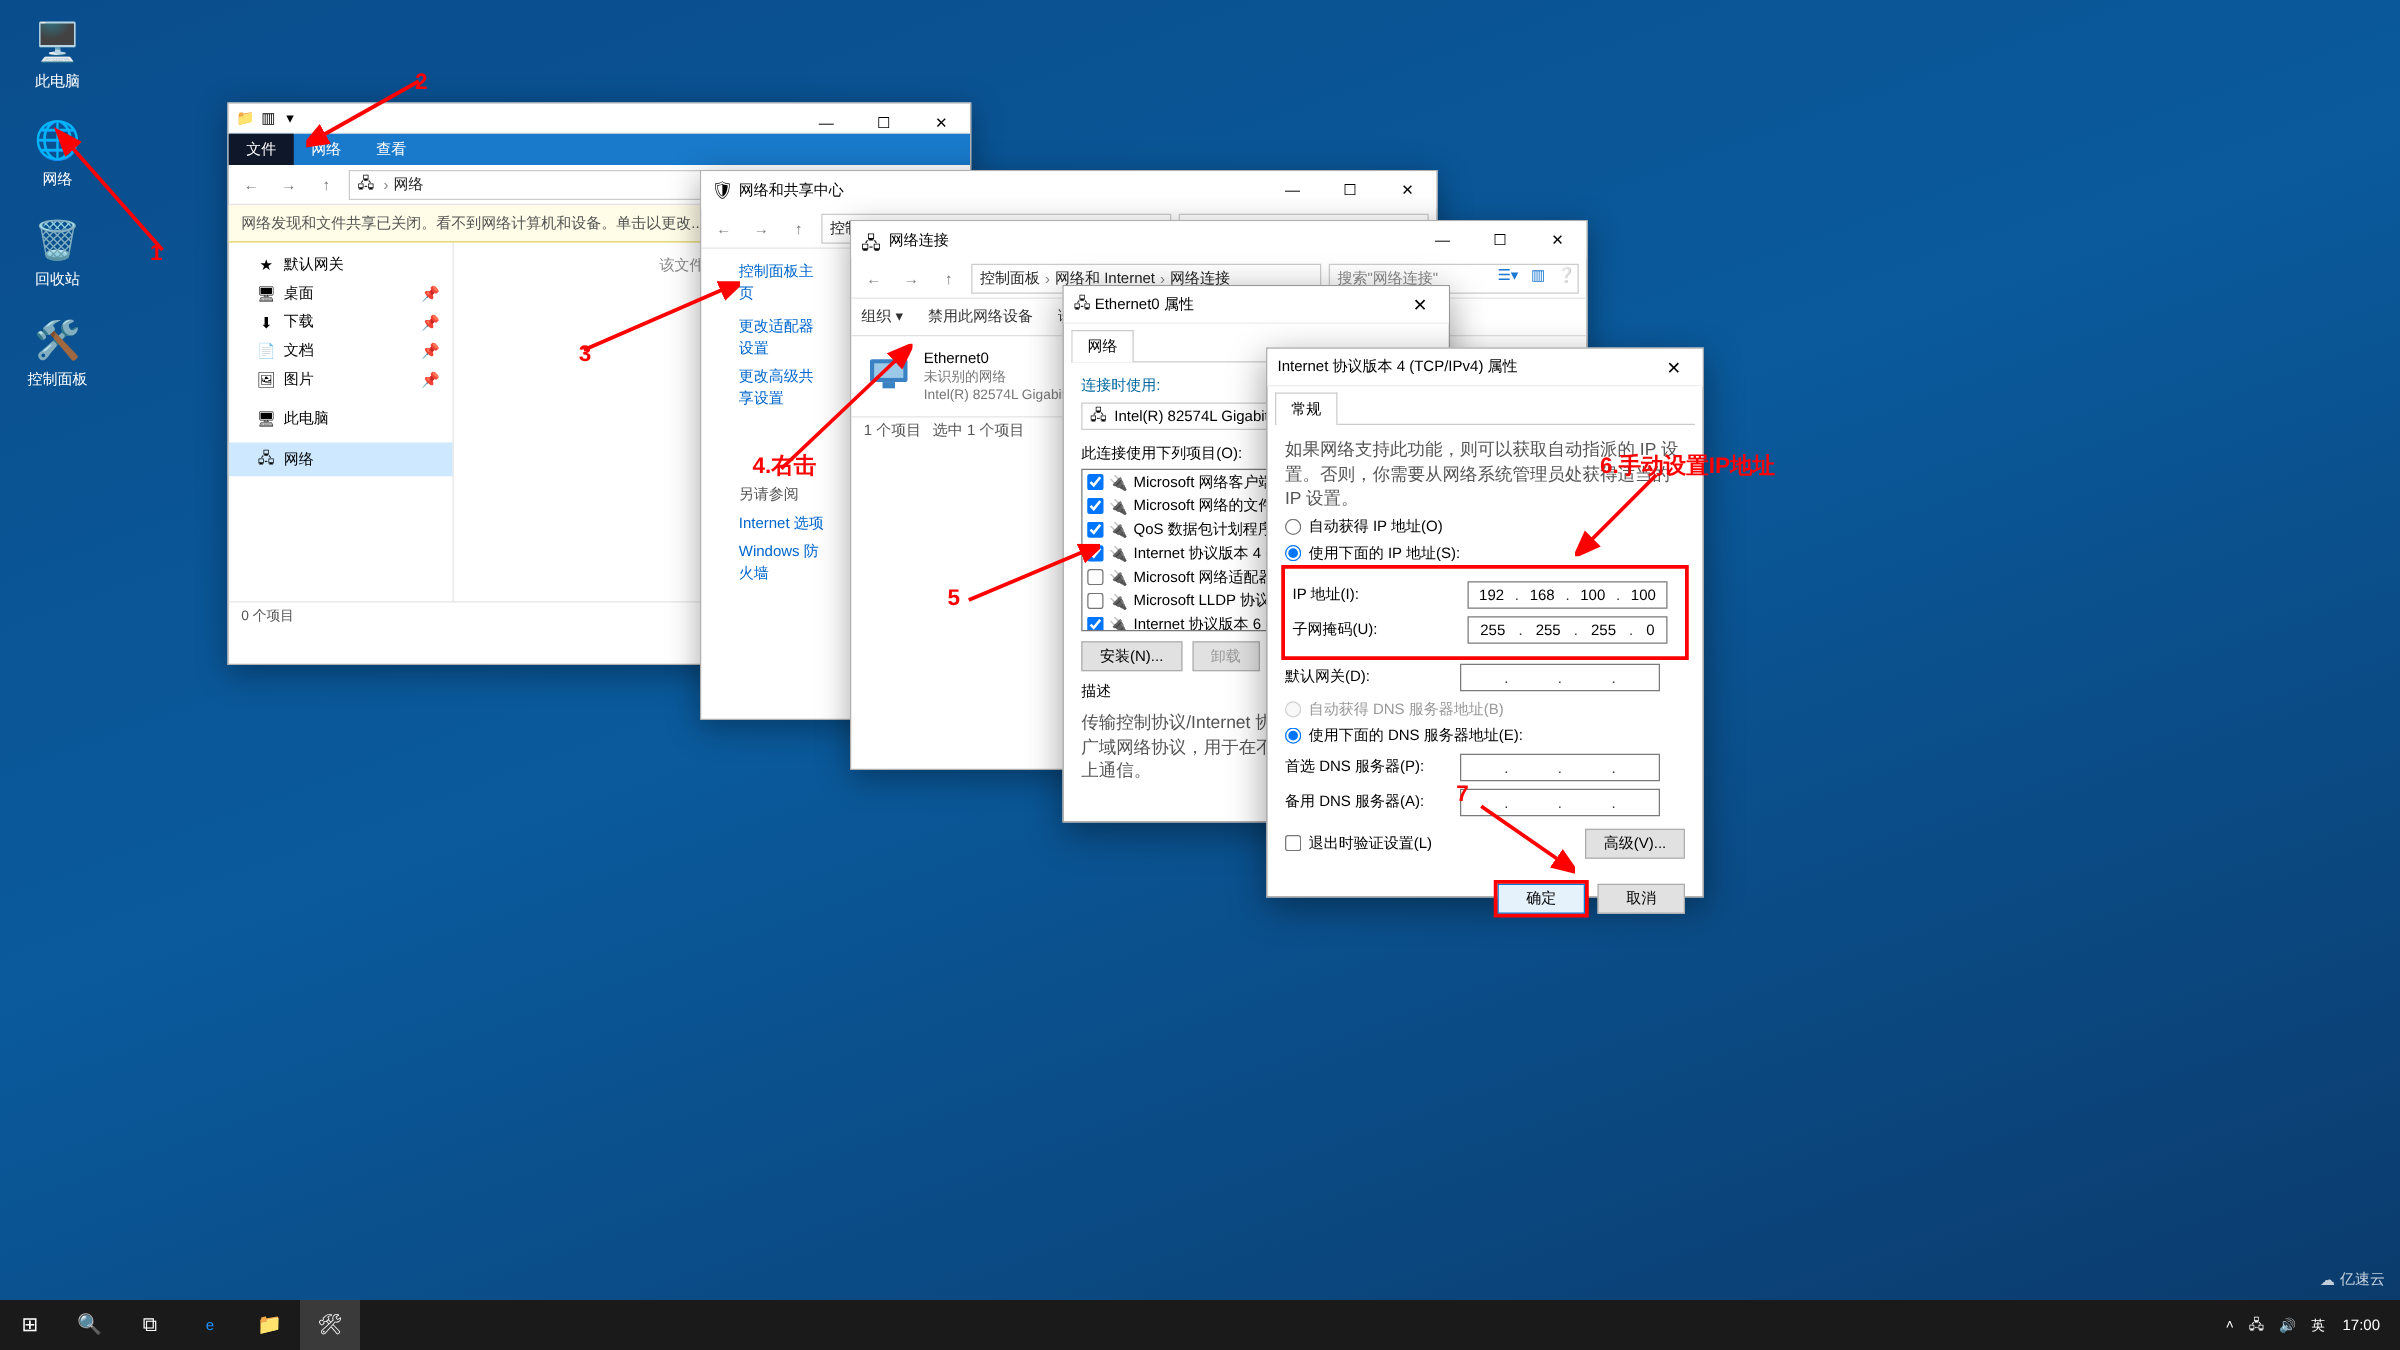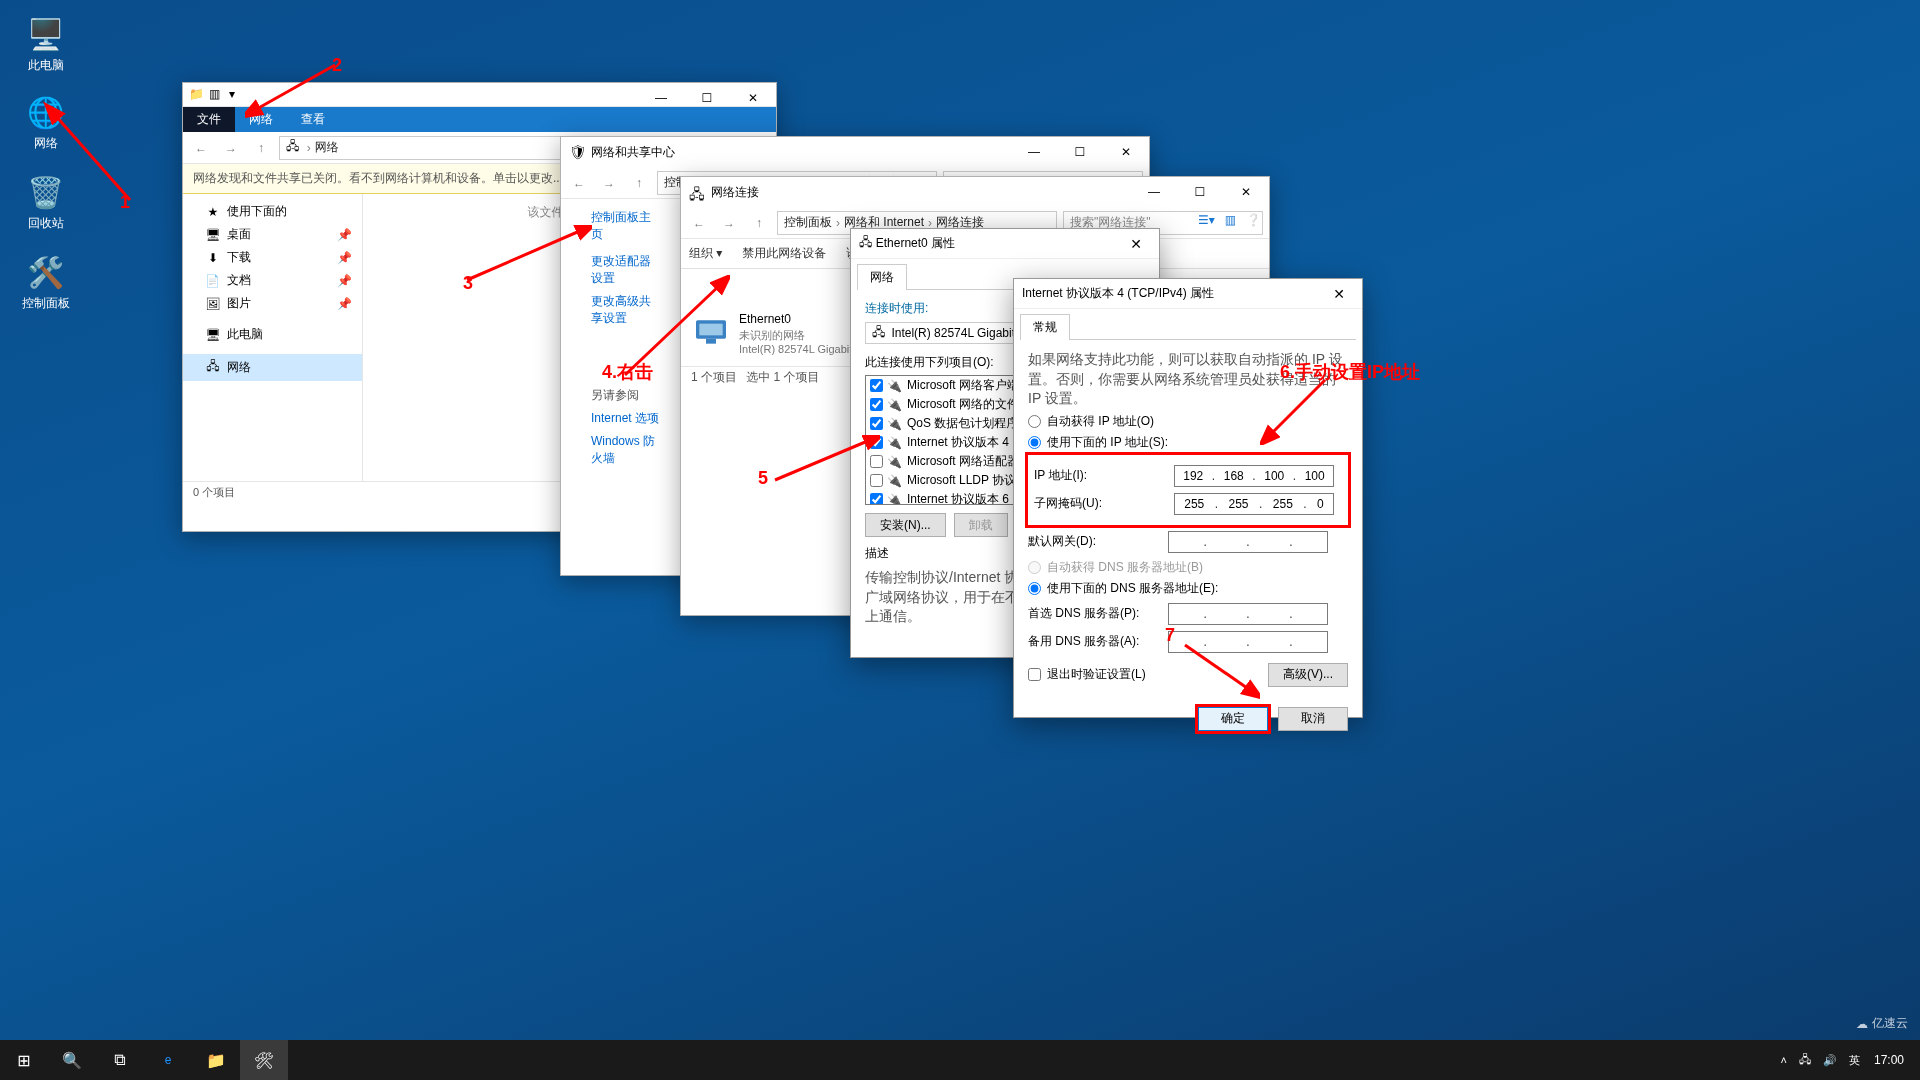--- a/index.html
+++ b/index.html
@@ -42,21 +42,21 @@
 
 .cp-body{display:flex;height:calc(100% - 30px - 32px);}
 .cp-side{width:130px;padding:10px 30px;}
 .cp-side .sh{color:#0066cc;margin-bottom:10px;}
 .cp-side .sl{color:#0066cc;margin:6px 0;cursor:pointer;}
 .cp-side .sec{color:#555;margin-top:60px;margin-bottom:6px;}
 
 .nc-toolbar{height:30px;border-bottom:1px solid #e0e0e0;display:flex;align-items:center;padding:0 8px;gap:20px;color:#333;}
 .nc-toolbar .tool{cursor:pointer;}
 .nc-view{padding:10px;}
-.adapter{display:flex;gap:8px;width:240px;margin-top:33px;}
+.adapter{display:flex;gap:8px;width:240px;}
 .adapter .aic{width:40px;height:40px;font-size:34px;color:#1976d2;display:flex;align-items:center;justify-content:center;}
 .adapter .aic svg{width:40px;height:40px;}
 .adapter .atxt div{line-height:1.3;}
 .adapter .atxt .sub{color:#777;font-size:11px;}
 .nc-right{position:absolute;top:36px;right:8px;display:flex;gap:10px;align-items:center;color:#1976d2;}
 
 .dlg{position:absolute;background:#fff;border:1px solid #999;box-shadow:0 8px 28px rgba(0,0,0,.4);}
 .dlg-title{height:30px;display:flex;align-items:center;padding:0 8px;font-size:12px;background:#fff;border-bottom:1px solid #eee;}
 .dlg-title .dt{flex:1;}
 .dlg-title .dx{width:30px;text-align:center;cursor:pointer;font-size:14px;}
@@ -131,21 +131,21 @@
       <div class="addrbox">
         <span>🖧</span>&nbsp;<span class="sep">›</span>
         <span class="crumb">网络</span>
       </div>
     </div>
     <div class="infobar">网络发现和文件共享已关闭。看不到网络计算机和设备。单击以更改...</div>
     <div class="body">
       <div class="nav">
         <div class="nitem">
             <span class="nic">★</span>
-            <span>使用下面的</span>
+            <span>默认网关</span>
           </div>
         <div class="nitem">
             <span class="nic">🖥</span>
             <span>桌面</span>
             <span style="margin-left:auto;color:#888">📌</span>
           </div>
         <div class="nitem">
             <span class="nic">⬇</span>
             <span>下载</span>
             <span style="margin-left:auto;color:#888">📌</span>

